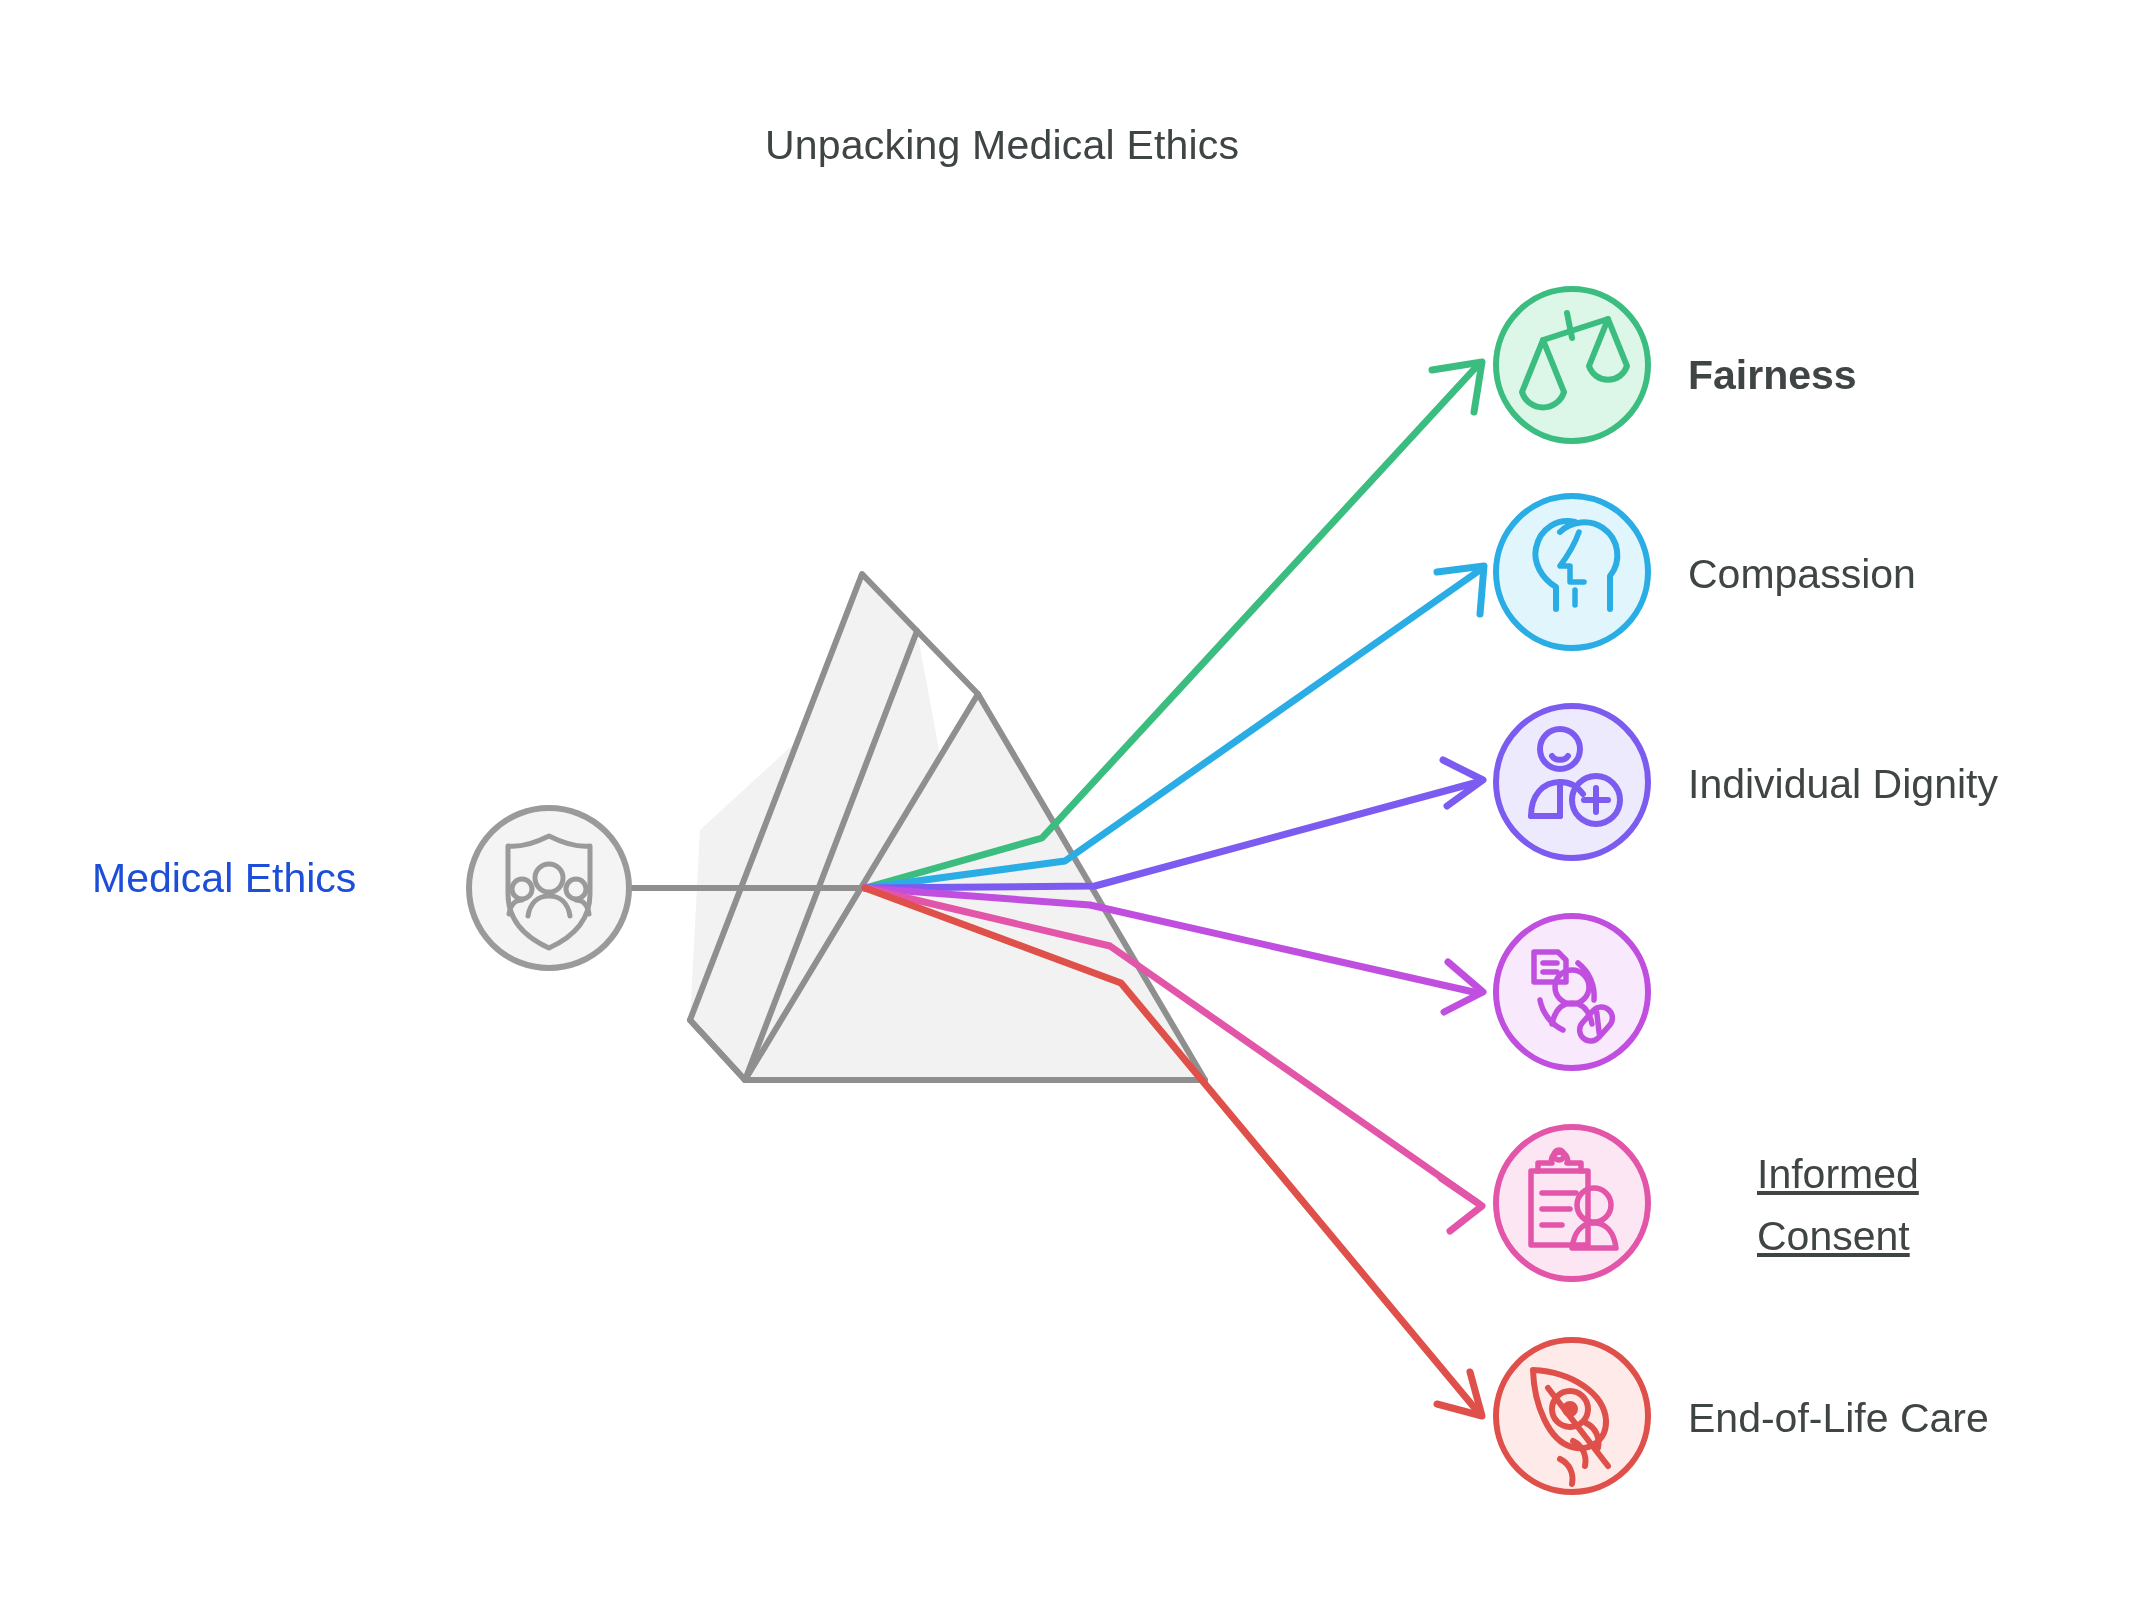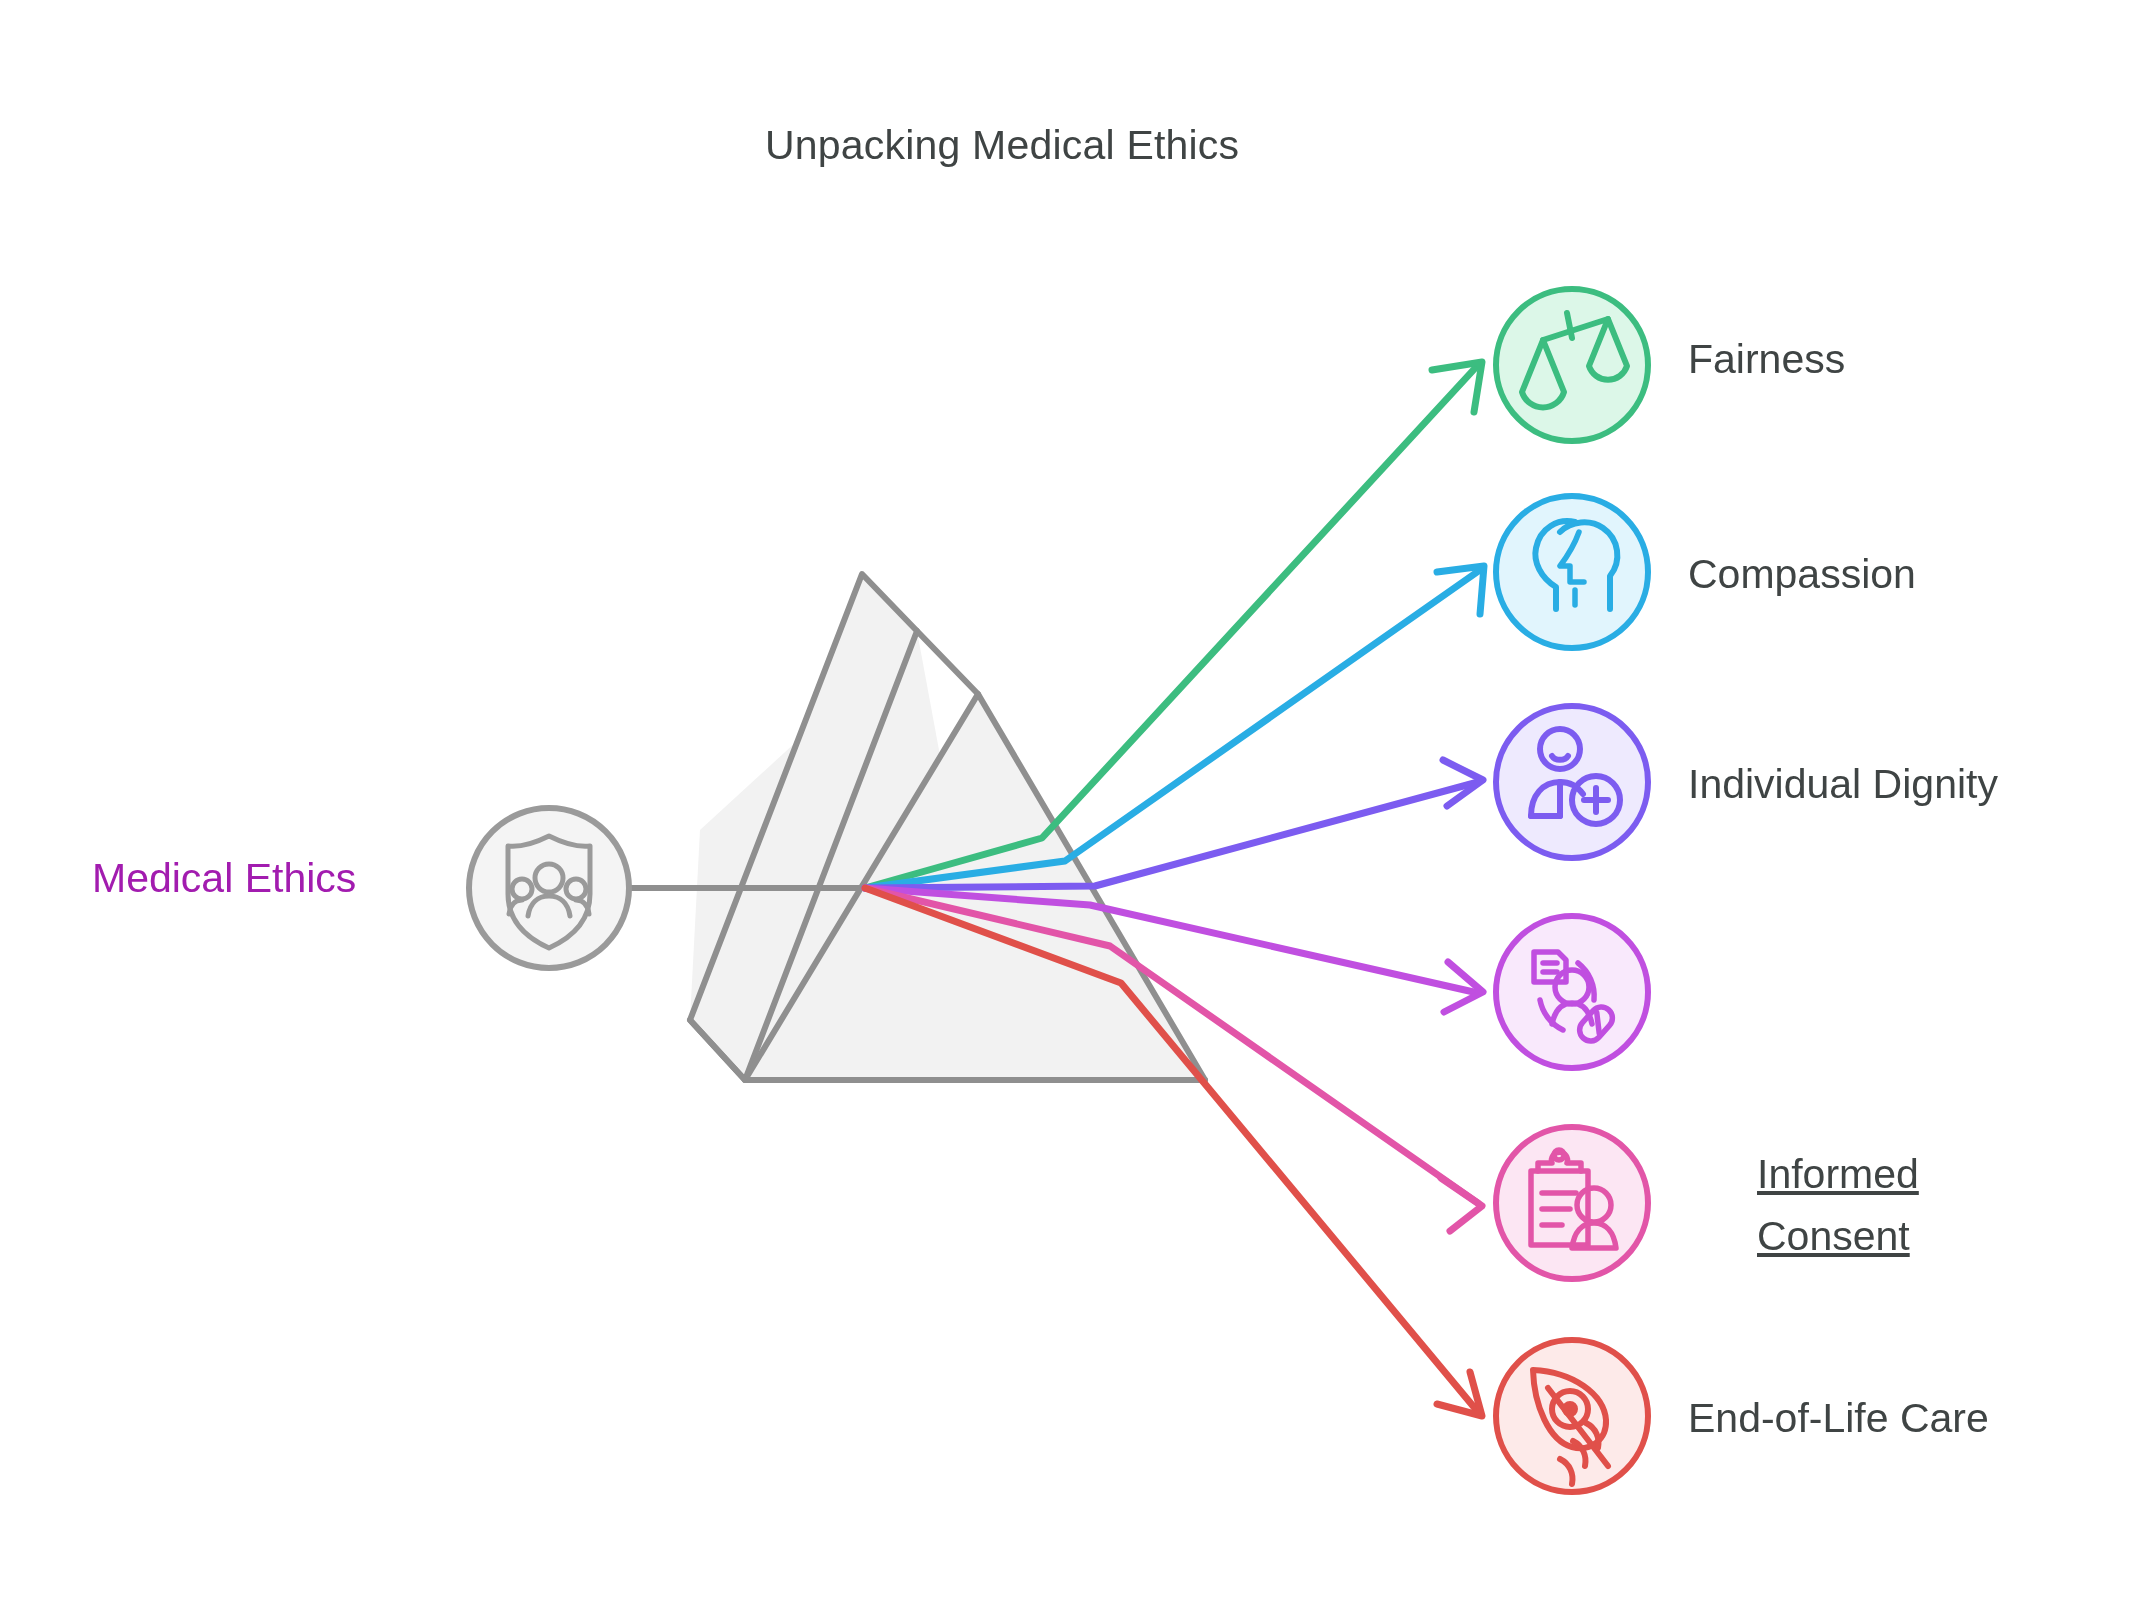--- a/index.html
+++ b/index.html
@@ -25,21 +25,21 @@
     letter-spacing:0.2px;
     white-space:nowrap;
   }
   
   .title { text-align:left; left:765px; width:auto; }
 
   .src-label {
     position:absolute;
     left:92px; top:855px;
     font-size:41px;
-    color:#a21caf;
+    color:#1d4ed8;
     white-space:nowrap;
     text-align:right;
   }
 
   .node-label {
     position:absolute;
     font-size:41px;
     line-height:62px;
     color:#3f4444;
     white-space:pre-line;
@@ -195,21 +195,21 @@
         <path d="M 1560,1459 C 1570,1464 1574,1474 1572,1484"></path>
       </g>
     </g>
 
   </svg>
 
   <div class="title">Unpacking Medical Ethics</div>
 
   <div class="src-label">Medical Ethics</div>
 
-  <div class="node-label" style="left:1688px; top:328px;">Fairness</div>
+  <div class="node-label" style="left:1688px; top:344px;font-weight:bold;">Fairness</div>
 
   <div class="node-label" style="left:1688px; top:753px;">Individual Dignity</div>
 
   <div class="node-label" style="left:1688px; top:543px;">Compassion</div>
 
 
   <div class="node-label" style="left:1757px; top:1143px;text-decoration:underline;">Informed
 Consent</div>
 
   <div class="node-label" style="left:1688px; top:1387px;">End-of-Life Care</div>

